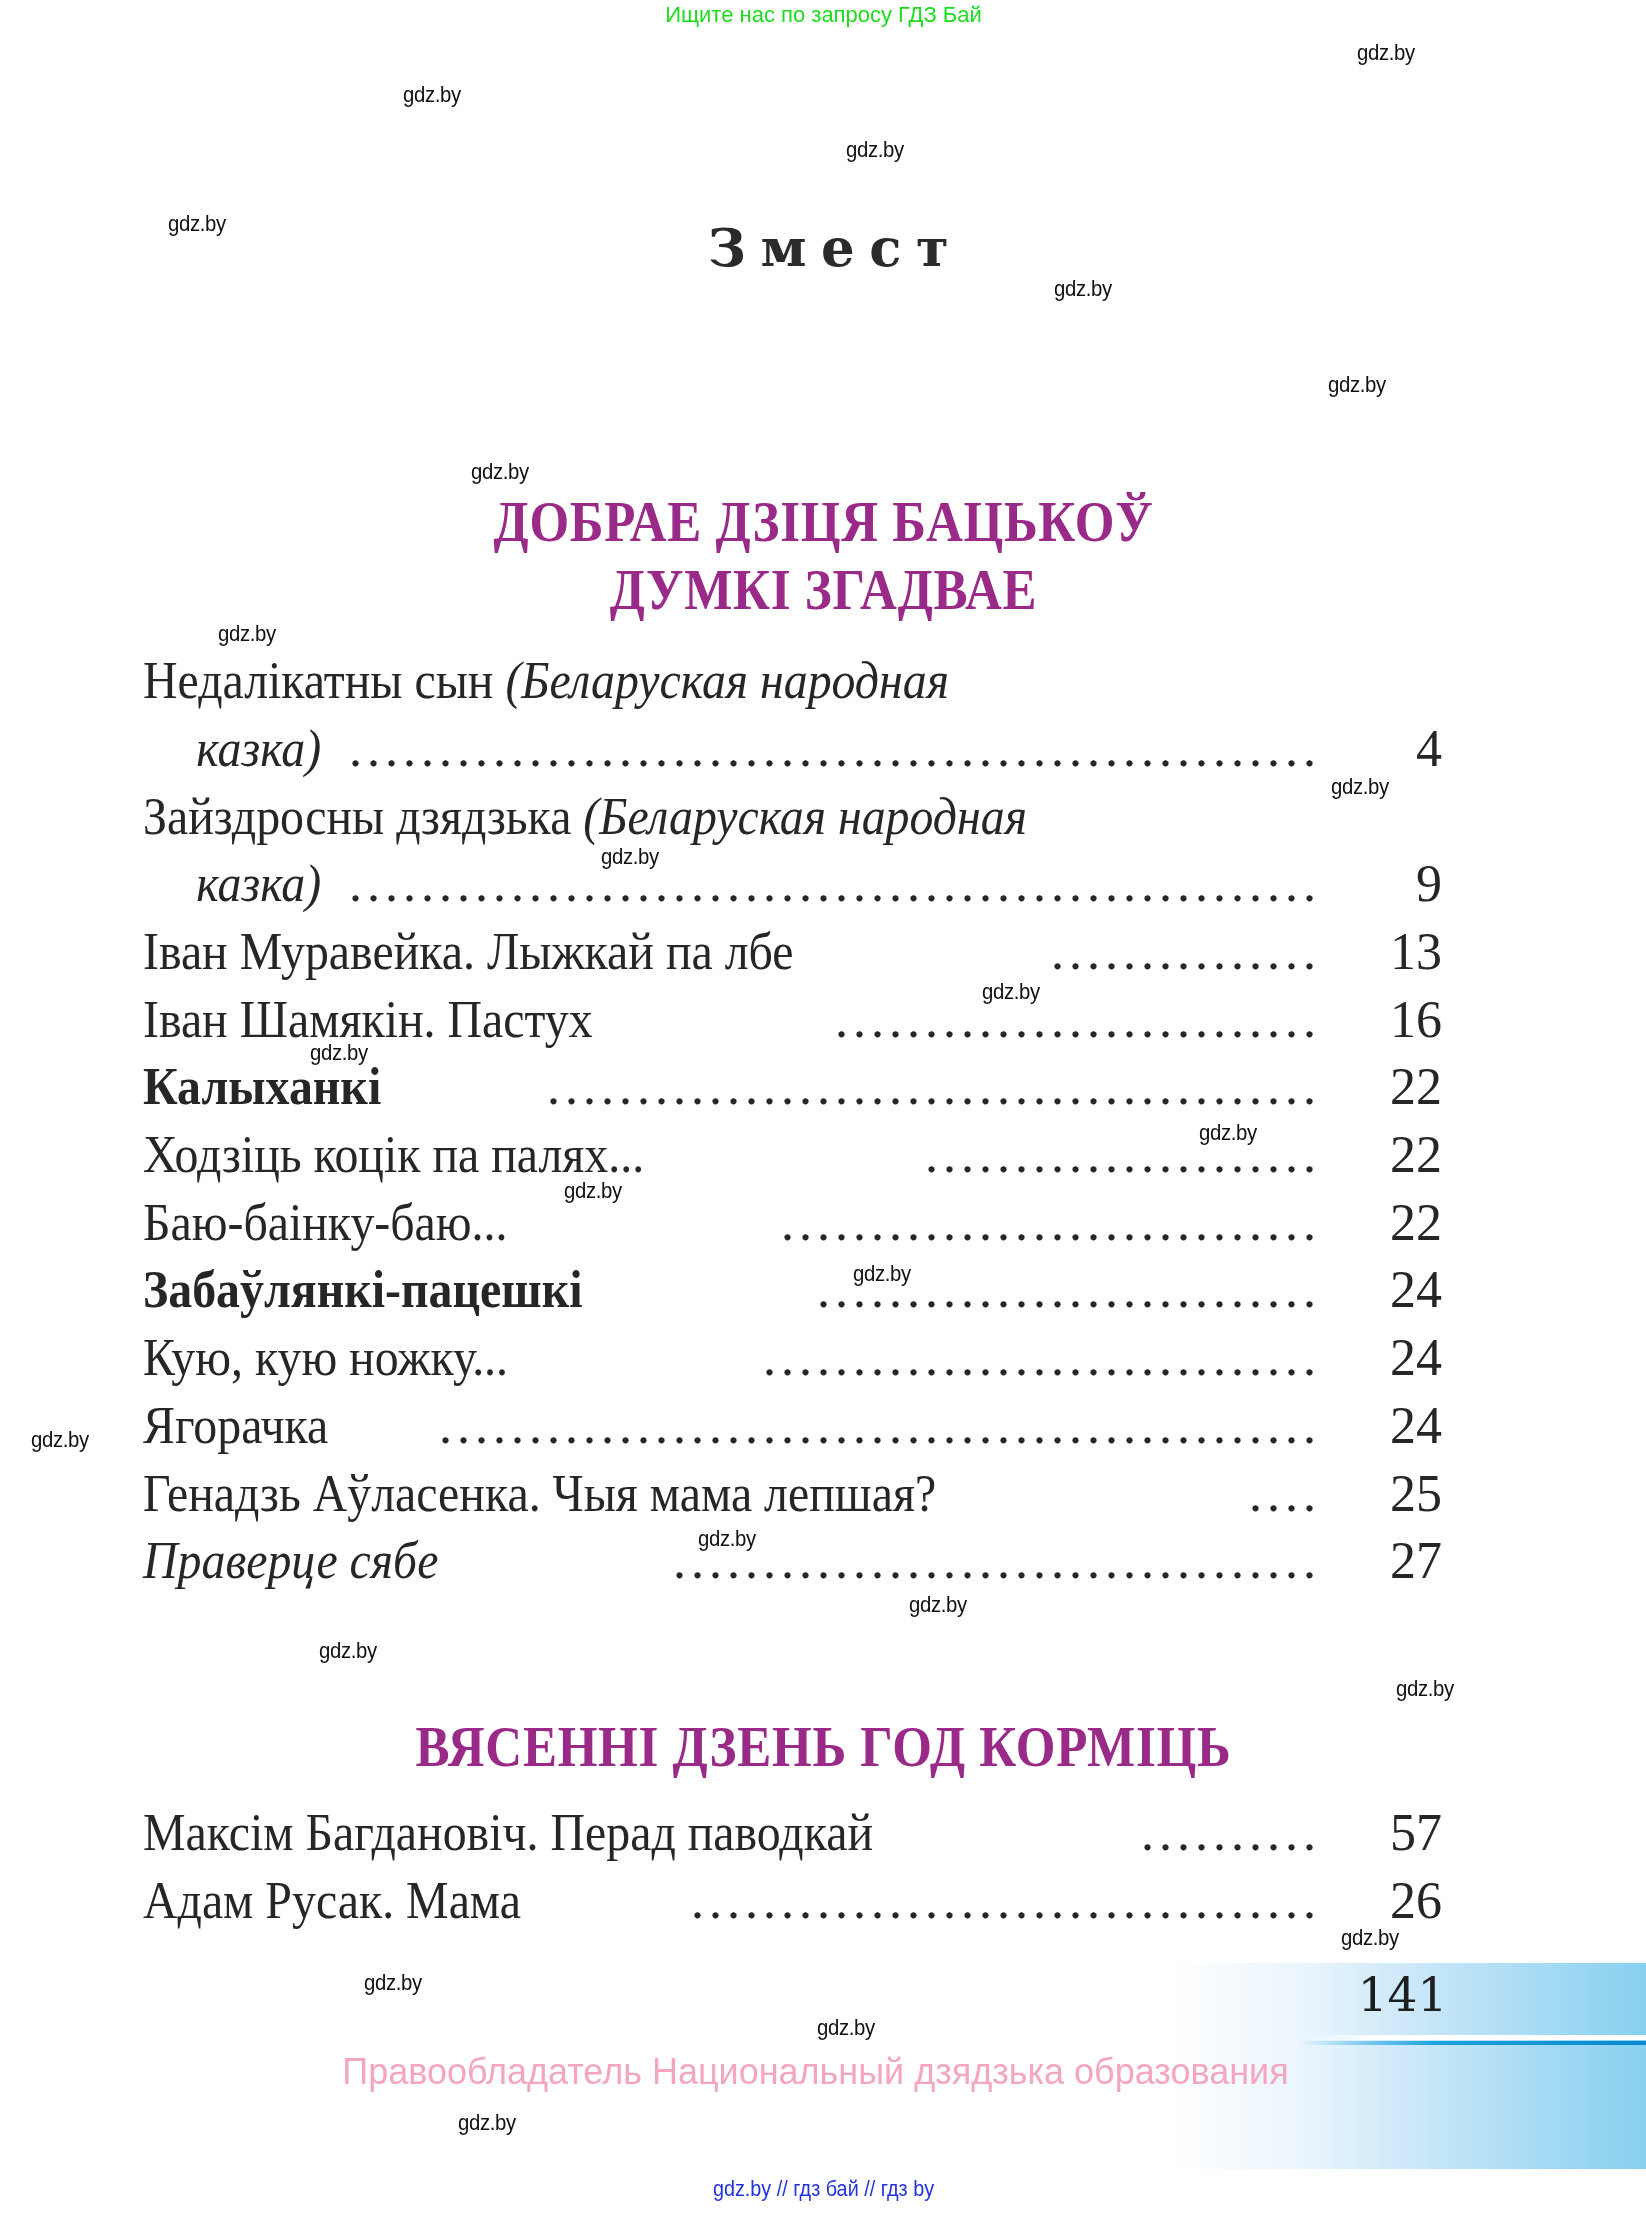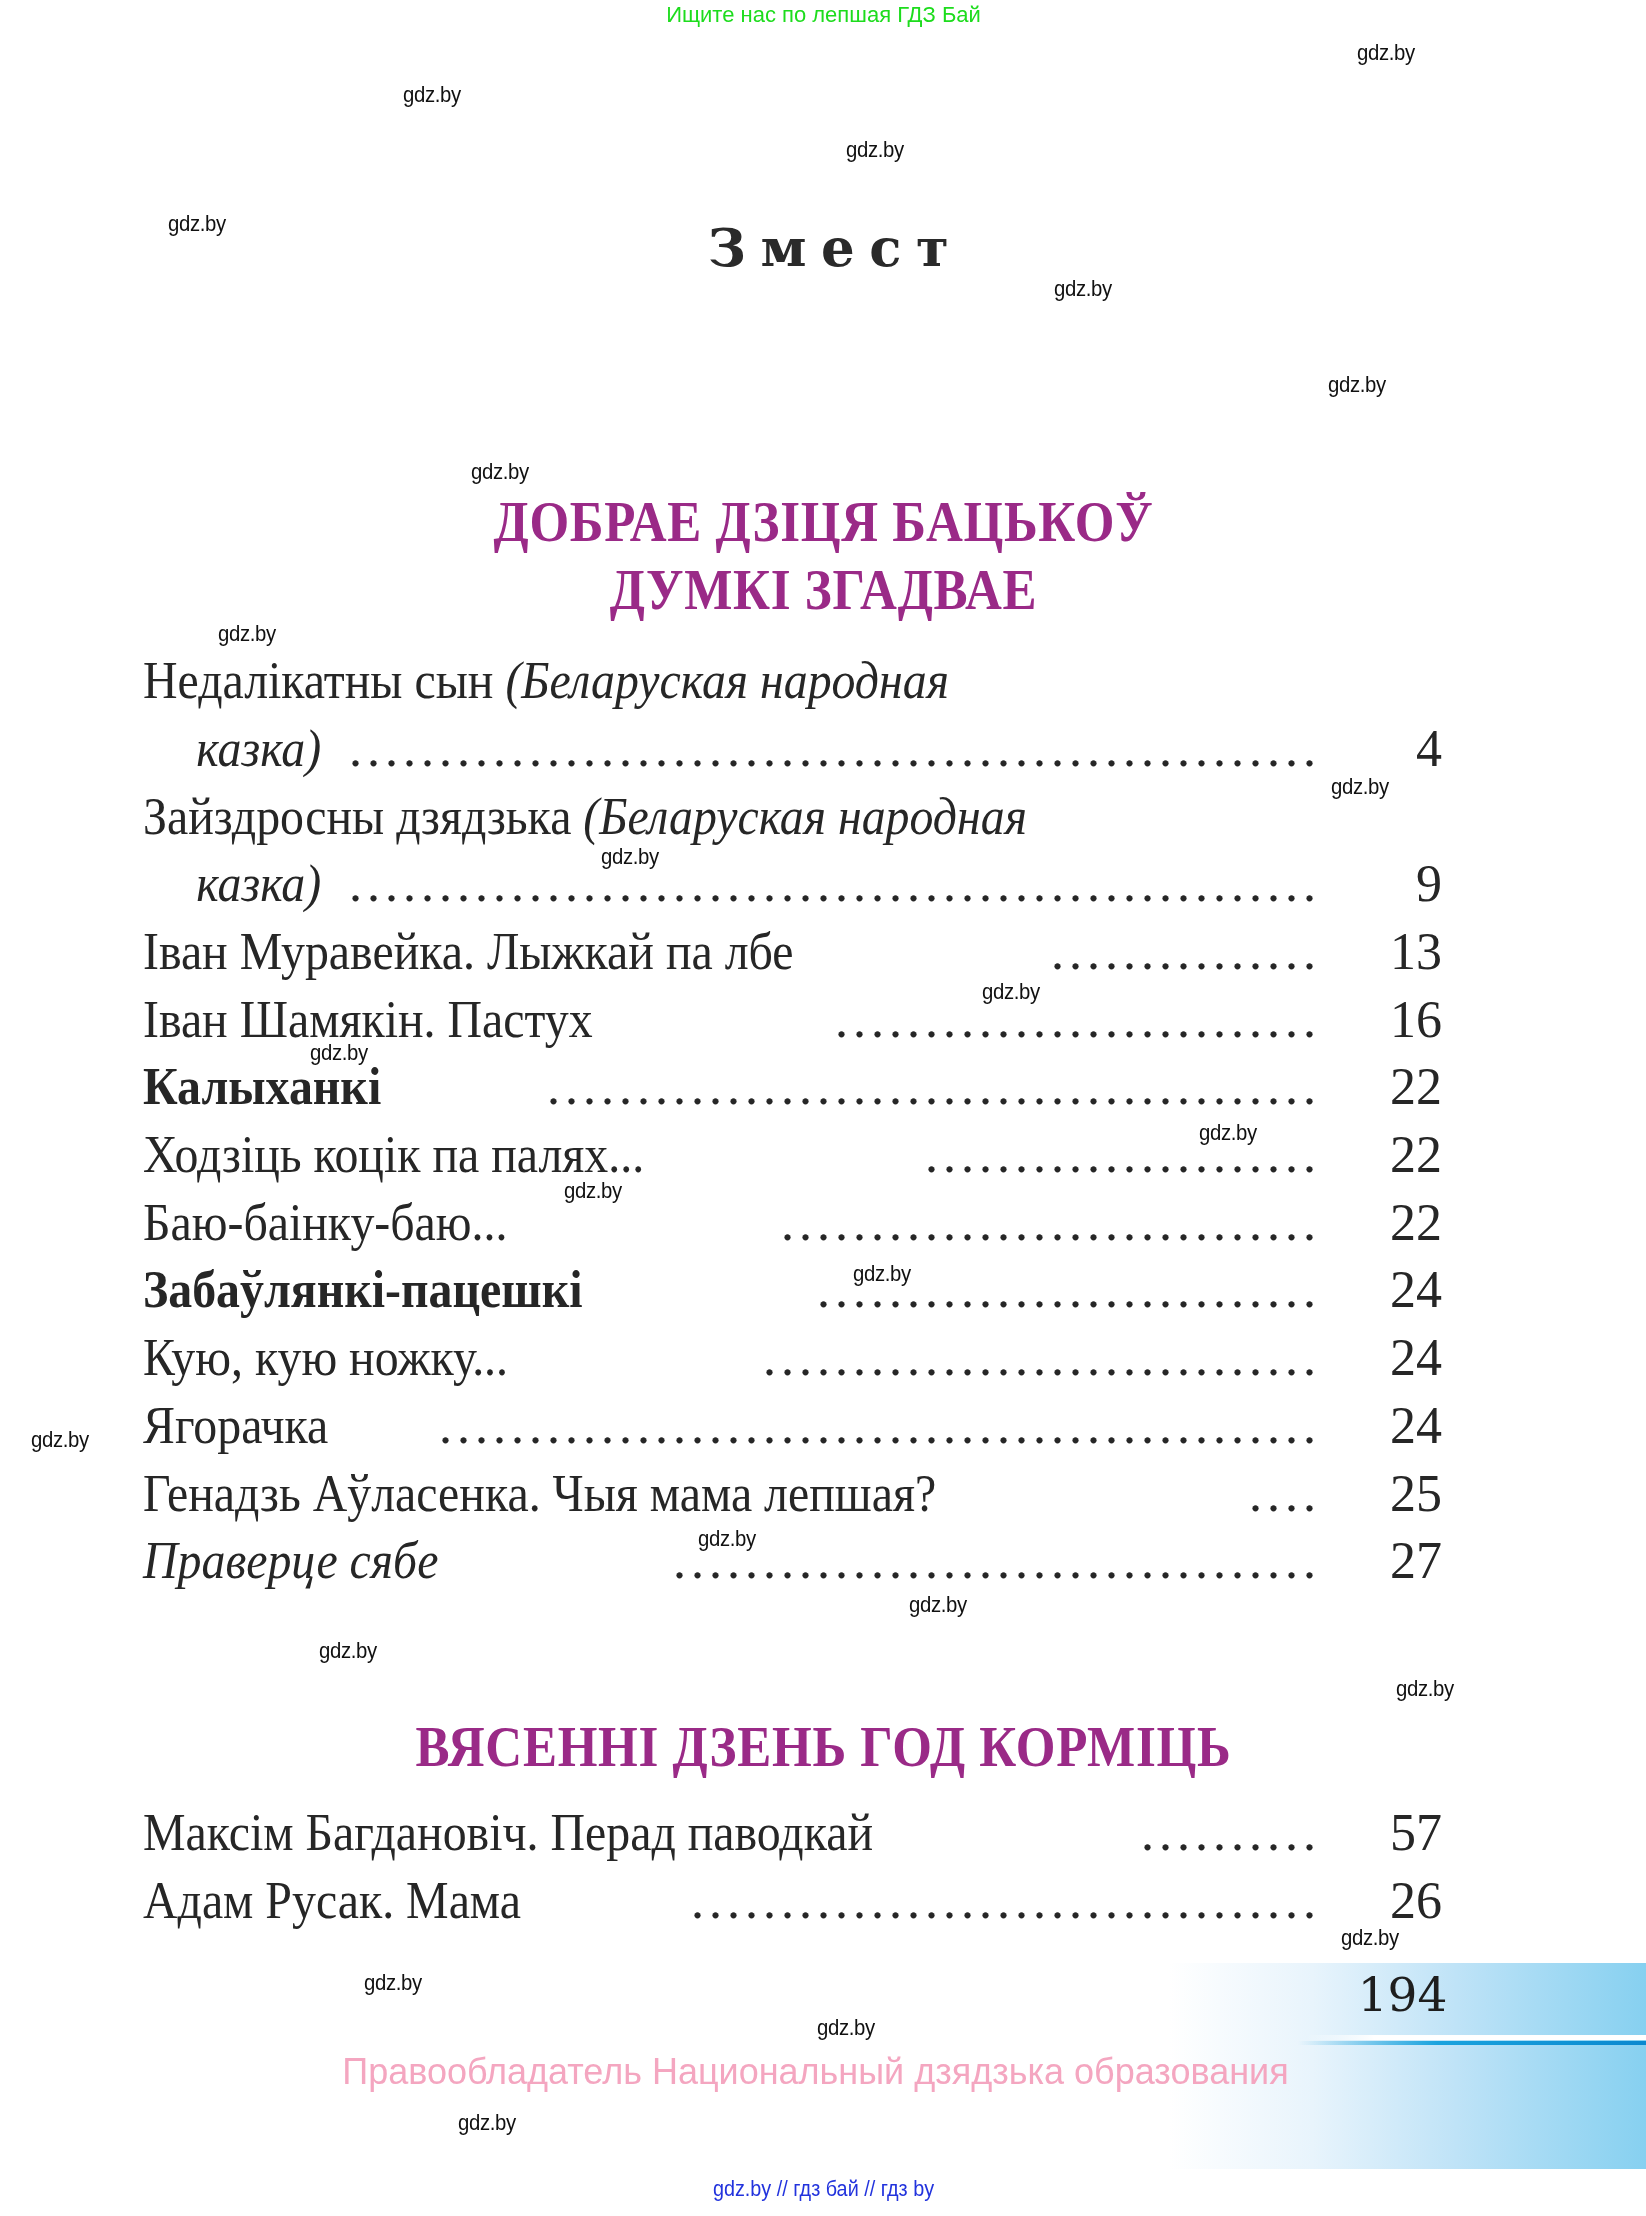--- a/index.html
+++ b/index.html
@@ -79,21 +79,21 @@
   }
   .bottom-links {
     left: 0; width: 1647px; top: 2176px; text-align: center;
     font-family: "Liberation Sans", sans-serif; font-size: 22px; color: #2233dd;
     transform: scaleX(0.9); transform-origin: center top;
   }
 </style>
 </head>
 <body>
 
-<div class="abs top-banner">Ищите нас по лепшая ГДЗ Бай</div>
+<div class="abs top-banner">Ищите нас по запросу ГДЗ Бай</div>
 
 <div class="abs wm" style="left:1357px;top:40px">gdz.by</div>
 <div class="abs wm" style="left:403px;top:82px">gdz.by</div>
 <div class="abs wm" style="left:846px;top:137px">gdz.by</div>
 <div class="abs wm" style="left:168px;top:211px">gdz.by</div>
 <div class="abs wm" style="left:1054px;top:276px">gdz.by</div>
 <div class="abs wm" style="left:1328px;top:372px">gdz.by</div>
 <div class="abs wm" style="left:471px;top:459px">gdz.by</div>
 <div class="abs wm" style="left:218px;top:621px">gdz.by</div>
 <div class="abs wm" style="left:1331px;top:774px">gdz.by</div>
@@ -206,18 +206,18 @@
 </div>
 <div class="abs toc-row" style="top:1867px">
   <span class="title-text">Адам Русак. Мама</span>
   <span class="leader">...................................</span>
   <span class="page-num">26</span>
 </div>
 
 <div class="abs footer-band"></div>
 <div class="abs footer-white-line"></div>
 <div class="abs footer-blue-line"></div>
-<div class="abs page-number">194</div>
+<div class="abs page-number">141</div>
 
 <div class="abs copyright">Правообладатель Национальный дзядзька образования</div>
 
 <div class="abs bottom-links">gdz.by  //  гдз бай  //  гдз by</div>
 
 
 </body></html>

